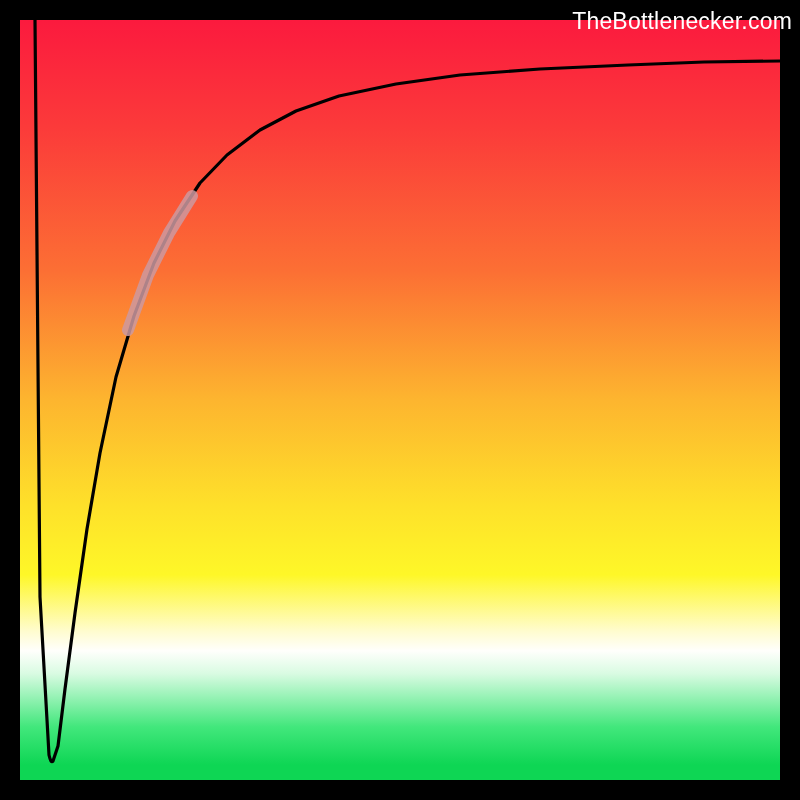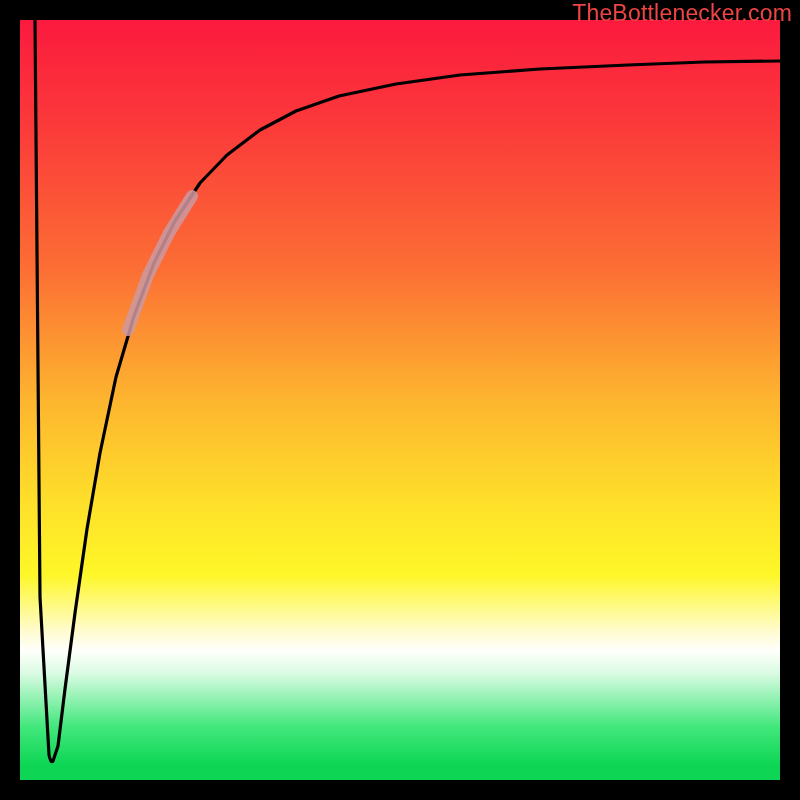--- a/index.html
+++ b/index.html
@@ -34,25 +34,25 @@
       #fffcd0 80.5%,
       #fffffc 83%,
       #d9fbe2 86%,
       #42e77c 93%,
       #0ed654 98%,
       #0ed654 100%
     );
   }
   .watermark {
     position: absolute;
-    top: 0px;
+    top: 8px;
     right: 8px;
     font-size: 23px;
     letter-spacing: 0.2px;
-    color: #ef4444;
+    color: #ffffff;
     font-weight: 400;
     user-select: none;
   }
   svg.curve {
     position: absolute;
     left: 20px;
     top: 20px;
     width: 760px;
     height: 760px;
     overflow: visible;

